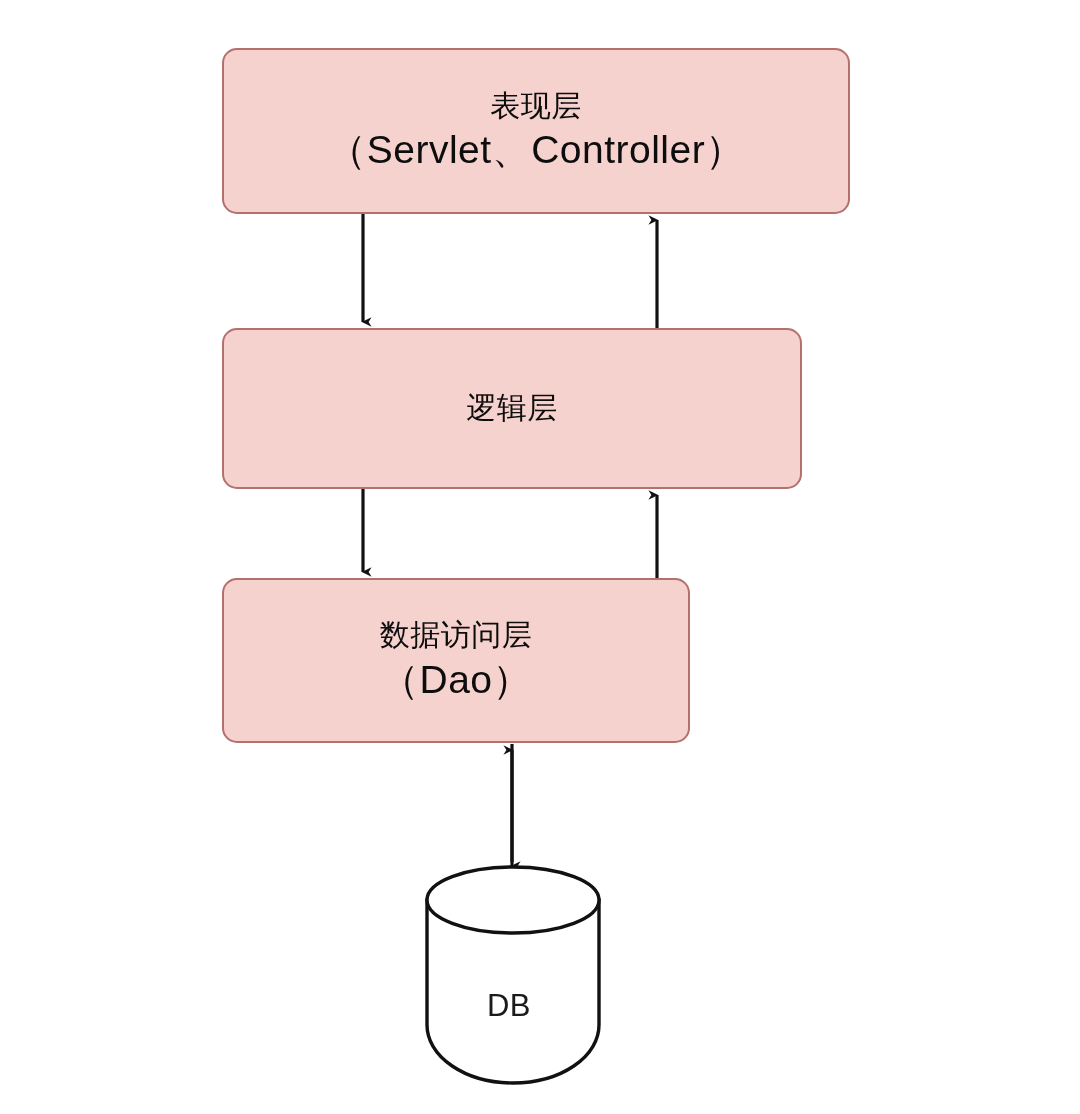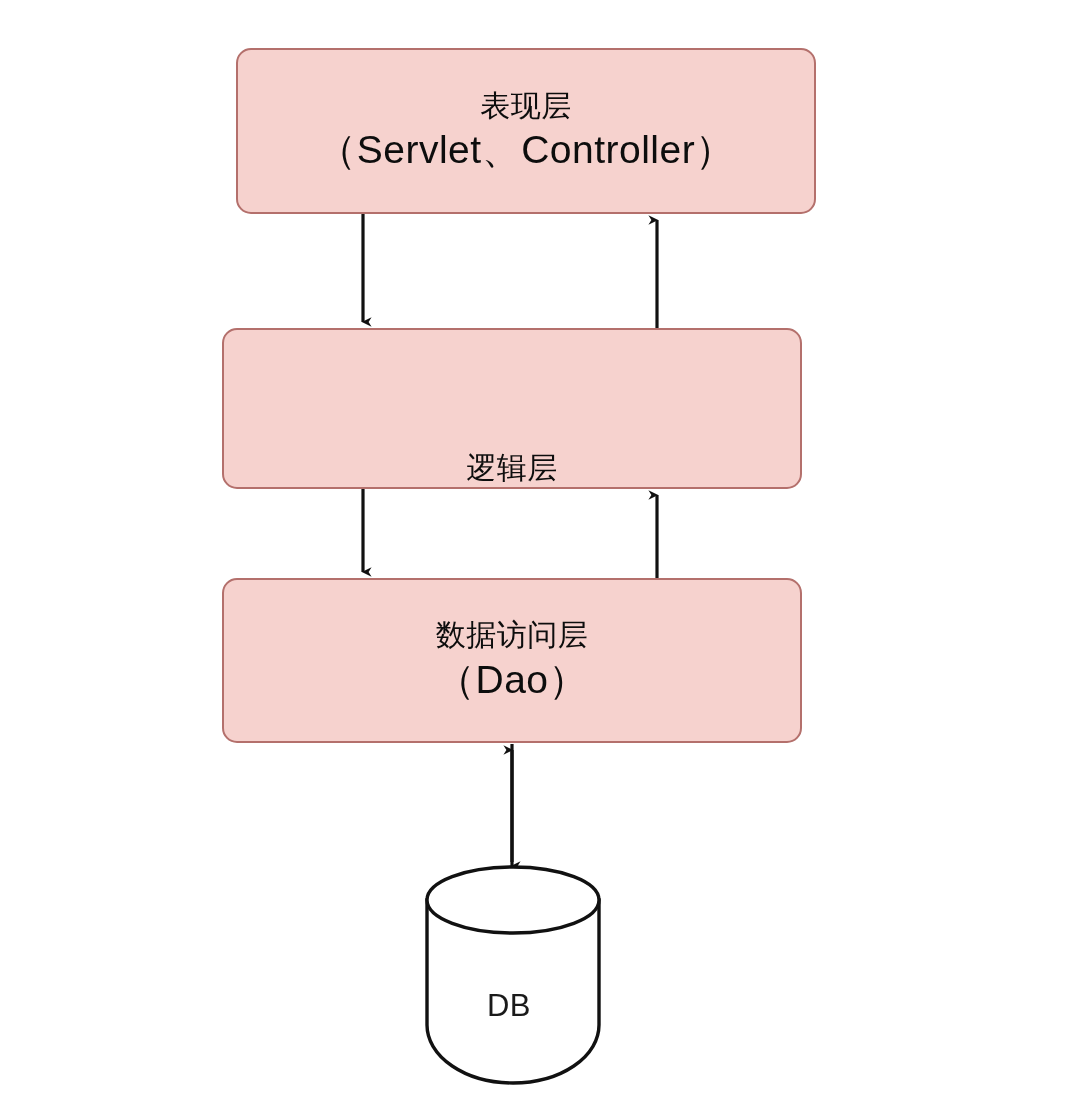--- a/index.html
+++ b/index.html
@@ -36,23 +36,23 @@
     line-height: 1.28;
     letter-spacing: 0.5px;
     white-space: nowrap;
   }
   .layer-subtitle {
     font-size: 39px;
     line-height: 1.28;
     letter-spacing: 0.5px;
     white-space: nowrap;
   }
-  #box-presentation { left: 236px; top: 48px;  width: 580px; height: 166px; }
-  #box-logic        { left: 222px; top: 328px; width: 580px; height: 161px; justify-content: flex-end; }
-  #box-dao          { left: 222px; top: 578px; width: 580px; height: 165px; }
+  #box-presentation { left: 222px; top: 48px;  width: 628px; height: 166px; }
+  #box-logic        { left: 222px; top: 328px; width: 580px; height: 161px; }
+  #box-dao          { left: 222px; top: 578px; width: 468px; height: 165px; }
 
   .arrow-layer {
     position: absolute;
     left: 0;
     top: 0;
     width: 1080px;
     height: 1114px;
     pointer-events: none;
   }
   .db-layer {

